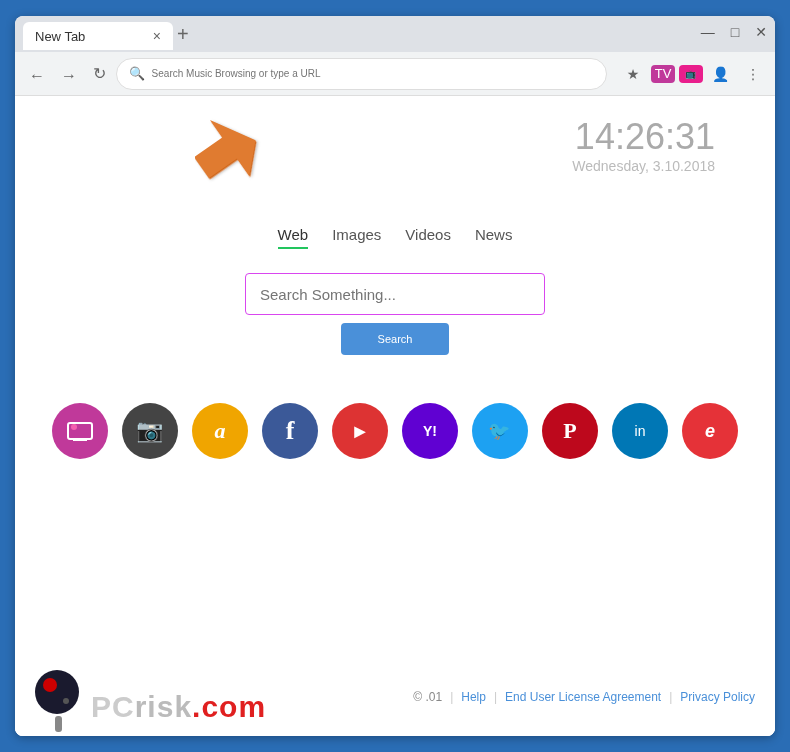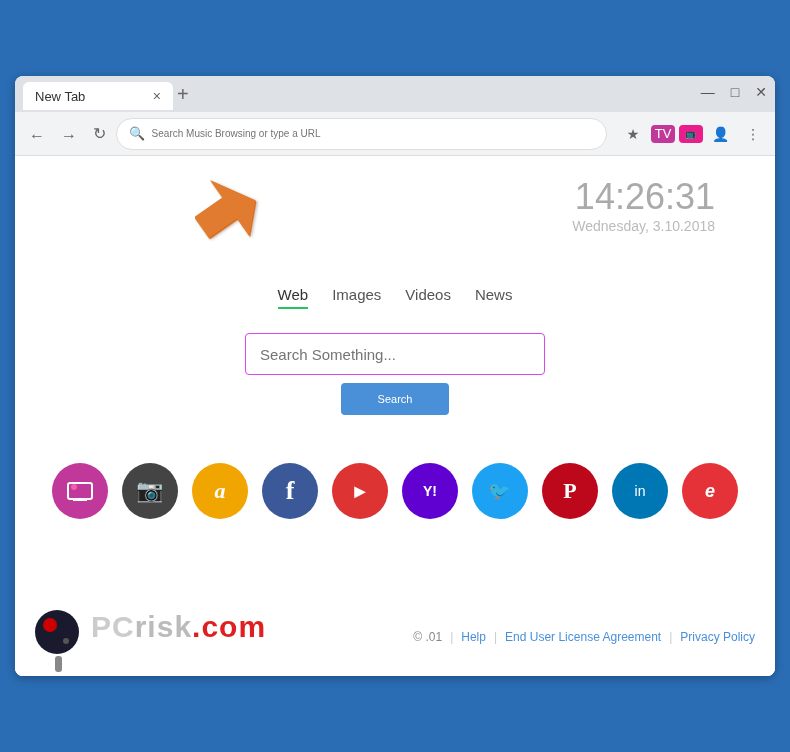--- a/index.html
+++ b/index.html
@@ -7,21 +7,21 @@
       background: #2a6db5;
       width: 790px;
       height: 752px;
       display: flex;
       align-items: center;
       justify-content: center;
       font-family: Arial, sans-serif;
     }
     .browser-window {
       width: 760px;
-      height: 600px;
+      height: 720px;
       background: #fff;
       border-radius: 8px;
       overflow: hidden;
       display: flex;
       flex-direction: column;
       box-shadow: 0 2px 10px rgba(0,0,0,0.3);
     }
     
     .title-bar {
       background: #dee1e6;
@@ -244,21 +244,21 @@
       right: 0;
       background: #fff;
       border-top: none;
       padding: 12px 20px;
       display: flex;
       align-items: center;
       gap: 12px;
     }
     .footer-logo {
       display: flex;
-      align-items: flex-start;
+      align-items: flex-end;
       gap: 6px;
     }
     .footer-links {
       margin-left: auto;
       display: flex;
       align-items: center;
       gap: 8px;
       font-size: 12px;
       color: #888;
     }

